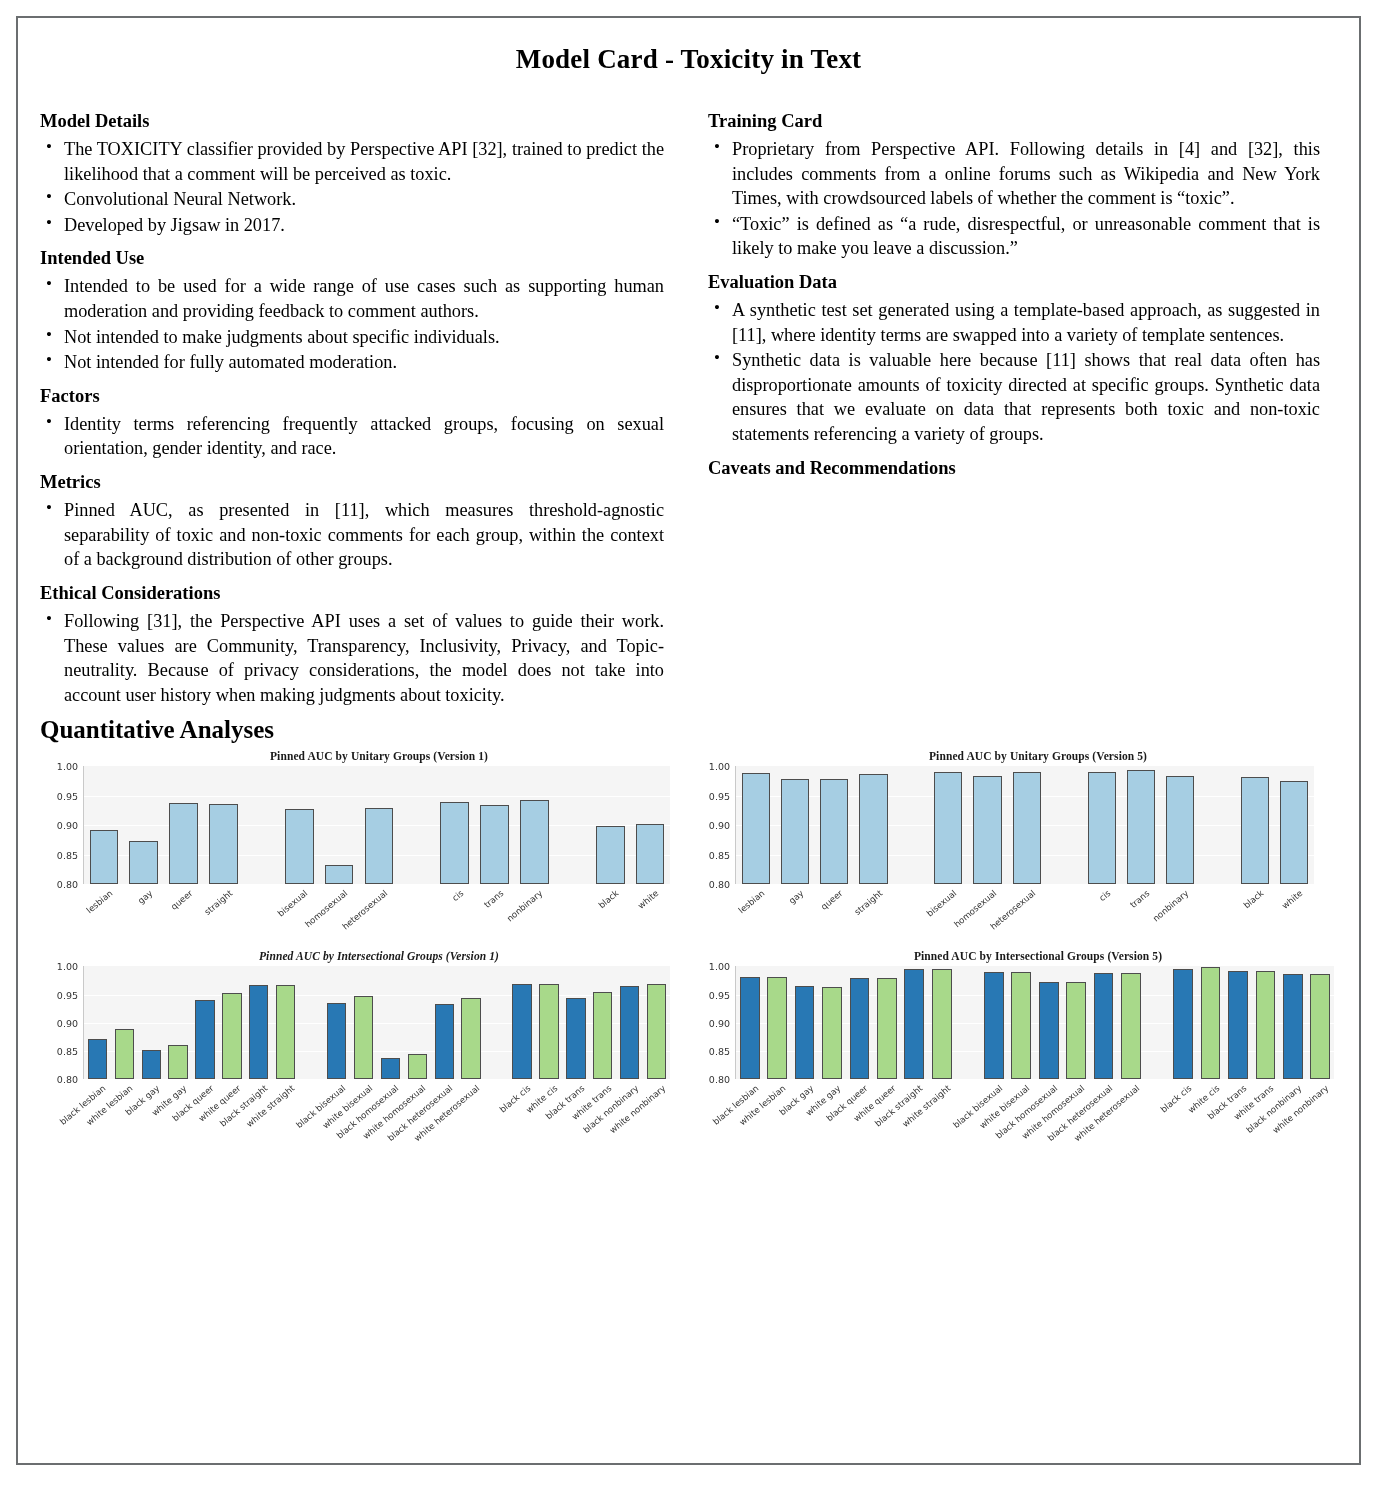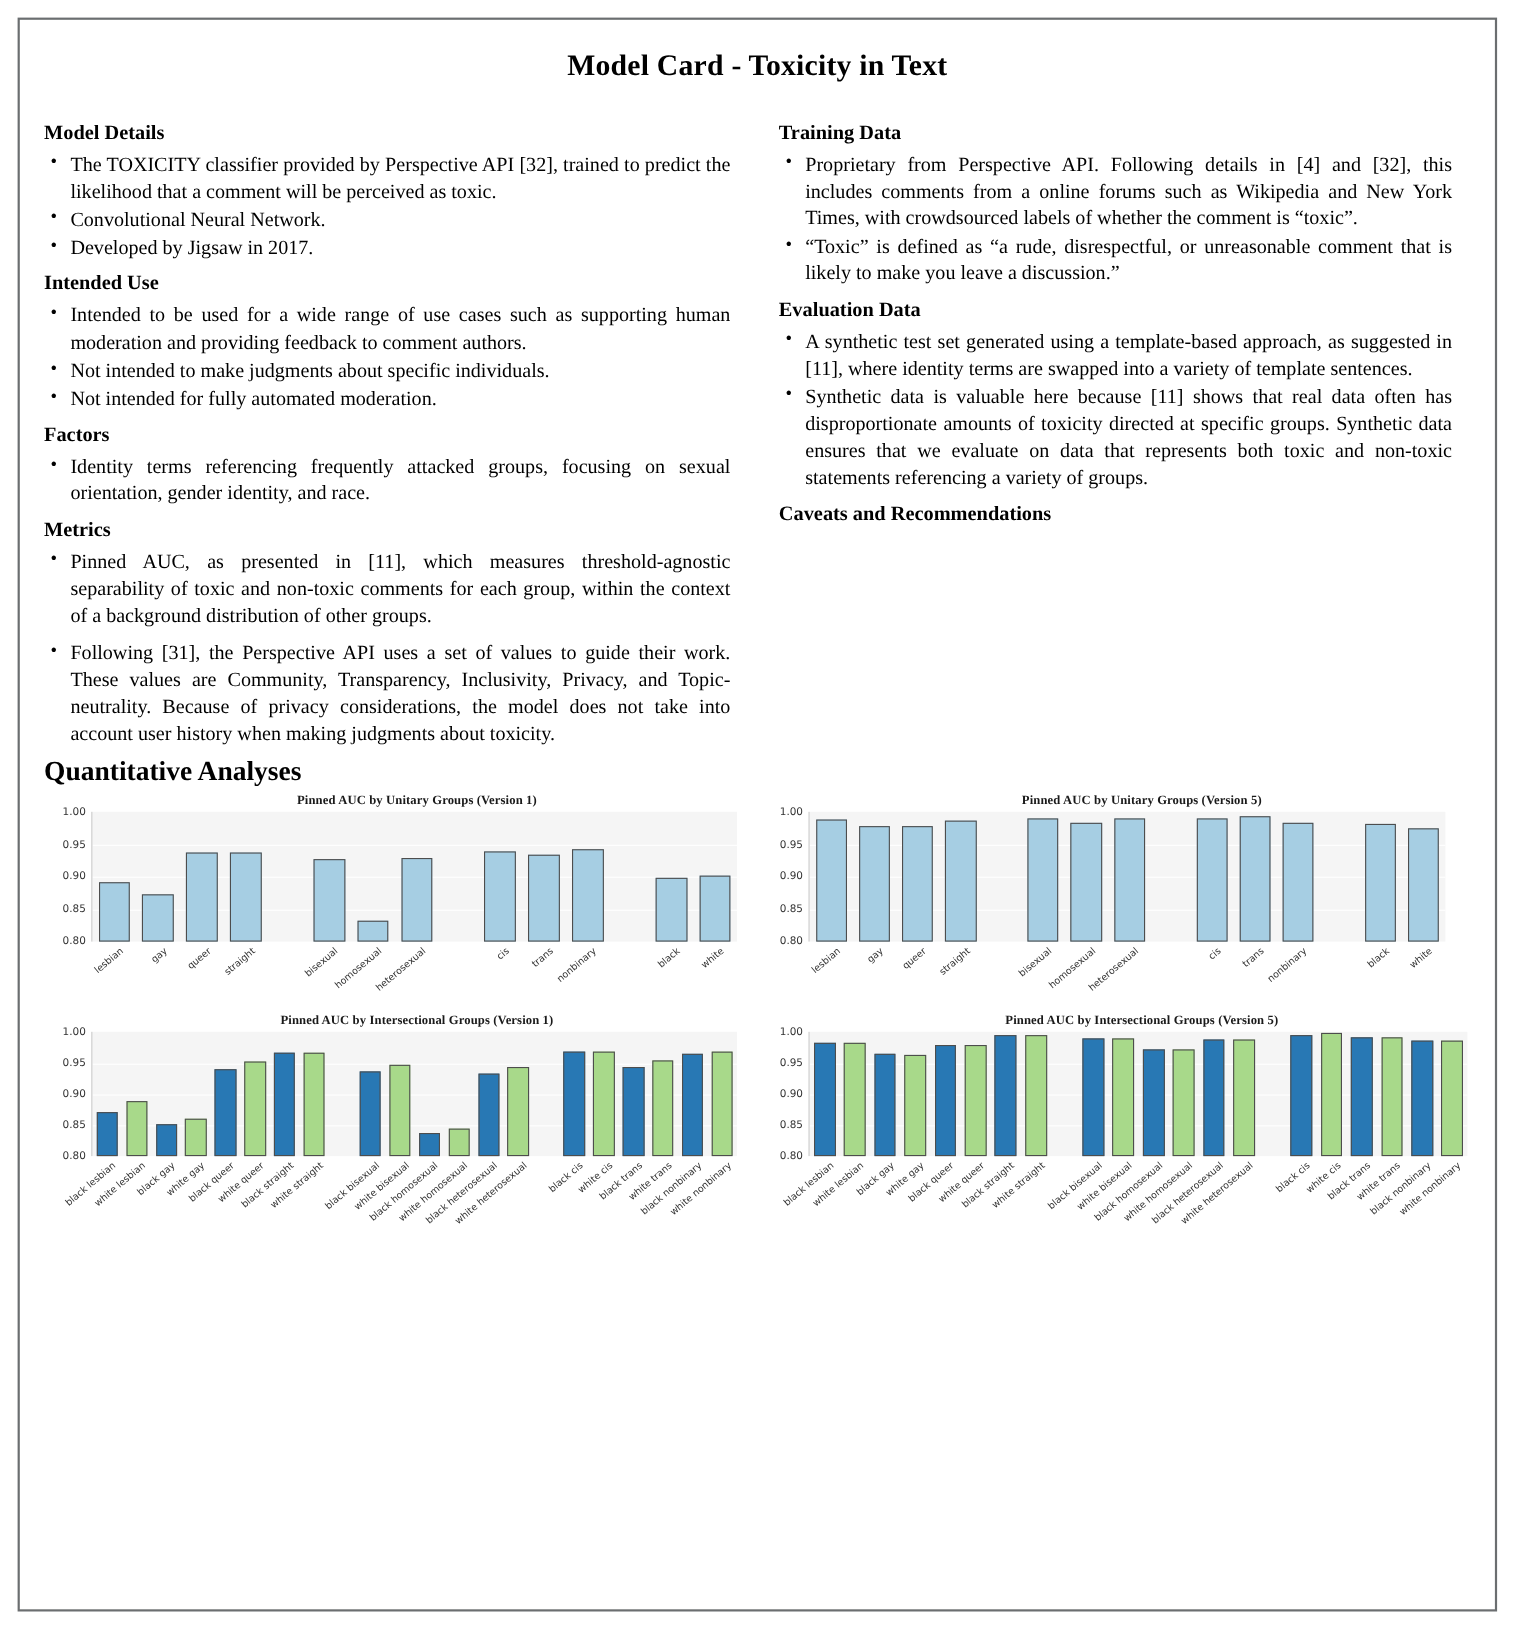--- a/index.html
+++ b/index.html
@@ -160,28 +160,29 @@
             <li>Identity terms referencing frequently attacked groups, focusing on sexual orientation, gender identity, and race.</li>
           </ul>
         </div>
         <div class="sec">
           <h2 class="section">Metrics</h2>
           <ul class="bullets">
             <li>Pinned AUC, as presented in [11], which measures threshold-agnostic separability of toxic and non-toxic comments for each group, within the context of a background distribution of other groups.</li>
           </ul>
         </div>
         <div class="sec">
+          <h2 class="section">Ethical Considerations</h2>
           <ul class="bullets">
             <li>Following [31], the Perspective API uses a set of values to guide their work. These values are Community, Transparency, Inclusivity, Privacy, and Topic-neutrality. Because of privacy considerations, the model does not take into account user history when making judgments about toxicity.</li>
           </ul>
         </div>
       </div>
     <div class="col right" id="right-col">
         <div class="sec">
-          <h2 class="section">Training Data</h2>
+          <h2 class="section">Training Card</h2>
           <ul class="bullets">
             <li>Proprietary from Perspective API. Following details in [4] and [32], this includes comments from a online forums such as Wikipedia and New York Times, with crowdsourced labels of whether the comment is “toxic”.</li>
             <li>“Toxic” is defined as “a rude, disrespectful, or unreasonable comment that is likely to make you leave a discussion.”</li>
           </ul>
         </div>
         <div class="sec">
           <h2 class="section">Evaluation Data</h2>
           <ul class="bullets">
             <li>A synthetic test set generated using a template-based approach, as suggested in [11], where identity terms are swapped into a variety of template sentences.</li>
             <li>Synthetic data is valuable here because [11] shows that real data often has disproportionate amounts of toxicity directed at specific groups. Synthetic data ensures that we evaluate on data that represents both toxic and non-toxic statements referencing a variety of groups.</li>
@@ -269,21 +270,21 @@
           <div class="xlabel" style="left: 346.966px; top: 138px; transform: rotate(-40deg) translateX(-100%); transform-origin: left top;">heterosexual</div>
           <div class="xlabel" style="left: 421.673px; top: 138px; transform: rotate(-40deg) translateX(-100%); transform-origin: left top;">cis</div>
           <div class="xlabel" style="left: 460.993px; top: 138px; transform: rotate(-40deg) translateX(-100%); transform-origin: left top;">trans</div>
           <div class="xlabel" style="left: 500.313px; top: 138px; transform: rotate(-40deg) translateX(-100%); transform-origin: left top;">nonbinary</div>
           <div class="xlabel" style="left: 575.02px; top: 138px; transform: rotate(-40deg) translateX(-100%); transform-origin: left top;">black</div>
           <div class="xlabel" style="left: 614.34px; top: 138px; transform: rotate(-40deg) translateX(-100%); transform-origin: left top;">white</div>
         </div>
     </div>
     <div class="chart-row">
       <div class="chart" id="chart-intersectional-v1" style="width: 646px; height: 235px;">
-          <div class="chart-title" style="left: 52px; right: 4px;">Pinned AUC by Intersectional Groups (Version 1)</div>
+          <div class="chart-title" style="left: 52px; right: 4px; font-style: italic;">Pinned AUC by Intersectional Groups (Version 1)</div>
           <div class="plot" style="left: 52px; top: 16px; width: 586px; height: 113px; background: rgb(245, 245, 245);">
             <div class="ytick" style="top: 113px;">0.80</div>
             <div class="gridline" style="top: 84.75px; background: rgb(255, 255, 255);"></div>
             <div class="ytick" style="top: 84.75px;">0.85</div>
             <div class="gridline" style="top: 56.5px; background: rgb(255, 255, 255);"></div>
             <div class="ytick" style="top: 56.5px;">0.90</div>
             <div class="gridline" style="top: 28.25px; background: rgb(255, 255, 255);"></div>
             <div class="ytick" style="top: 28.25px;">0.95</div>
             <div class="ytick" style="top: 0px;">1.00</div>
             <div class="bar" style="left: 3.7633px; width: 19.3541px; height: 40.68px; border-color: rgb(77, 77, 77); background: rgb(40, 120, 180);"></div>

